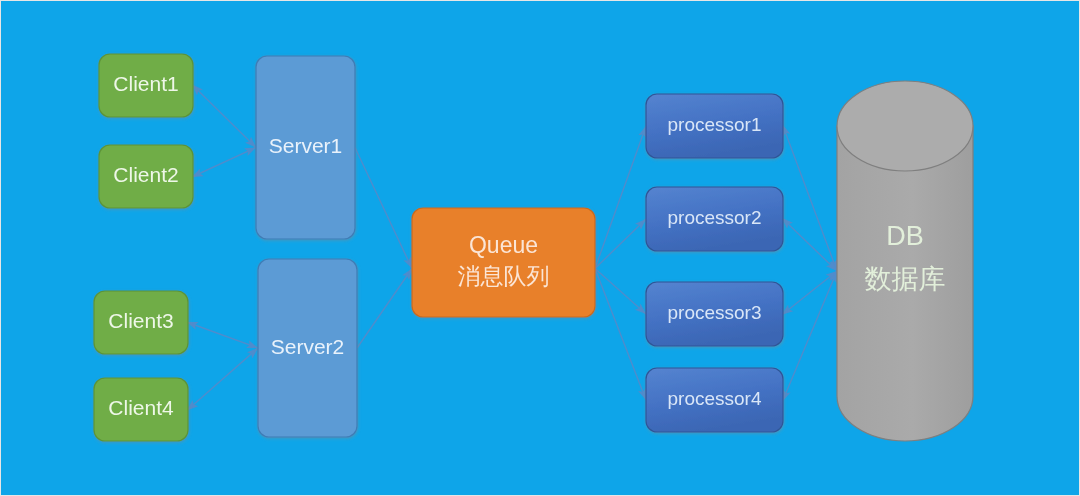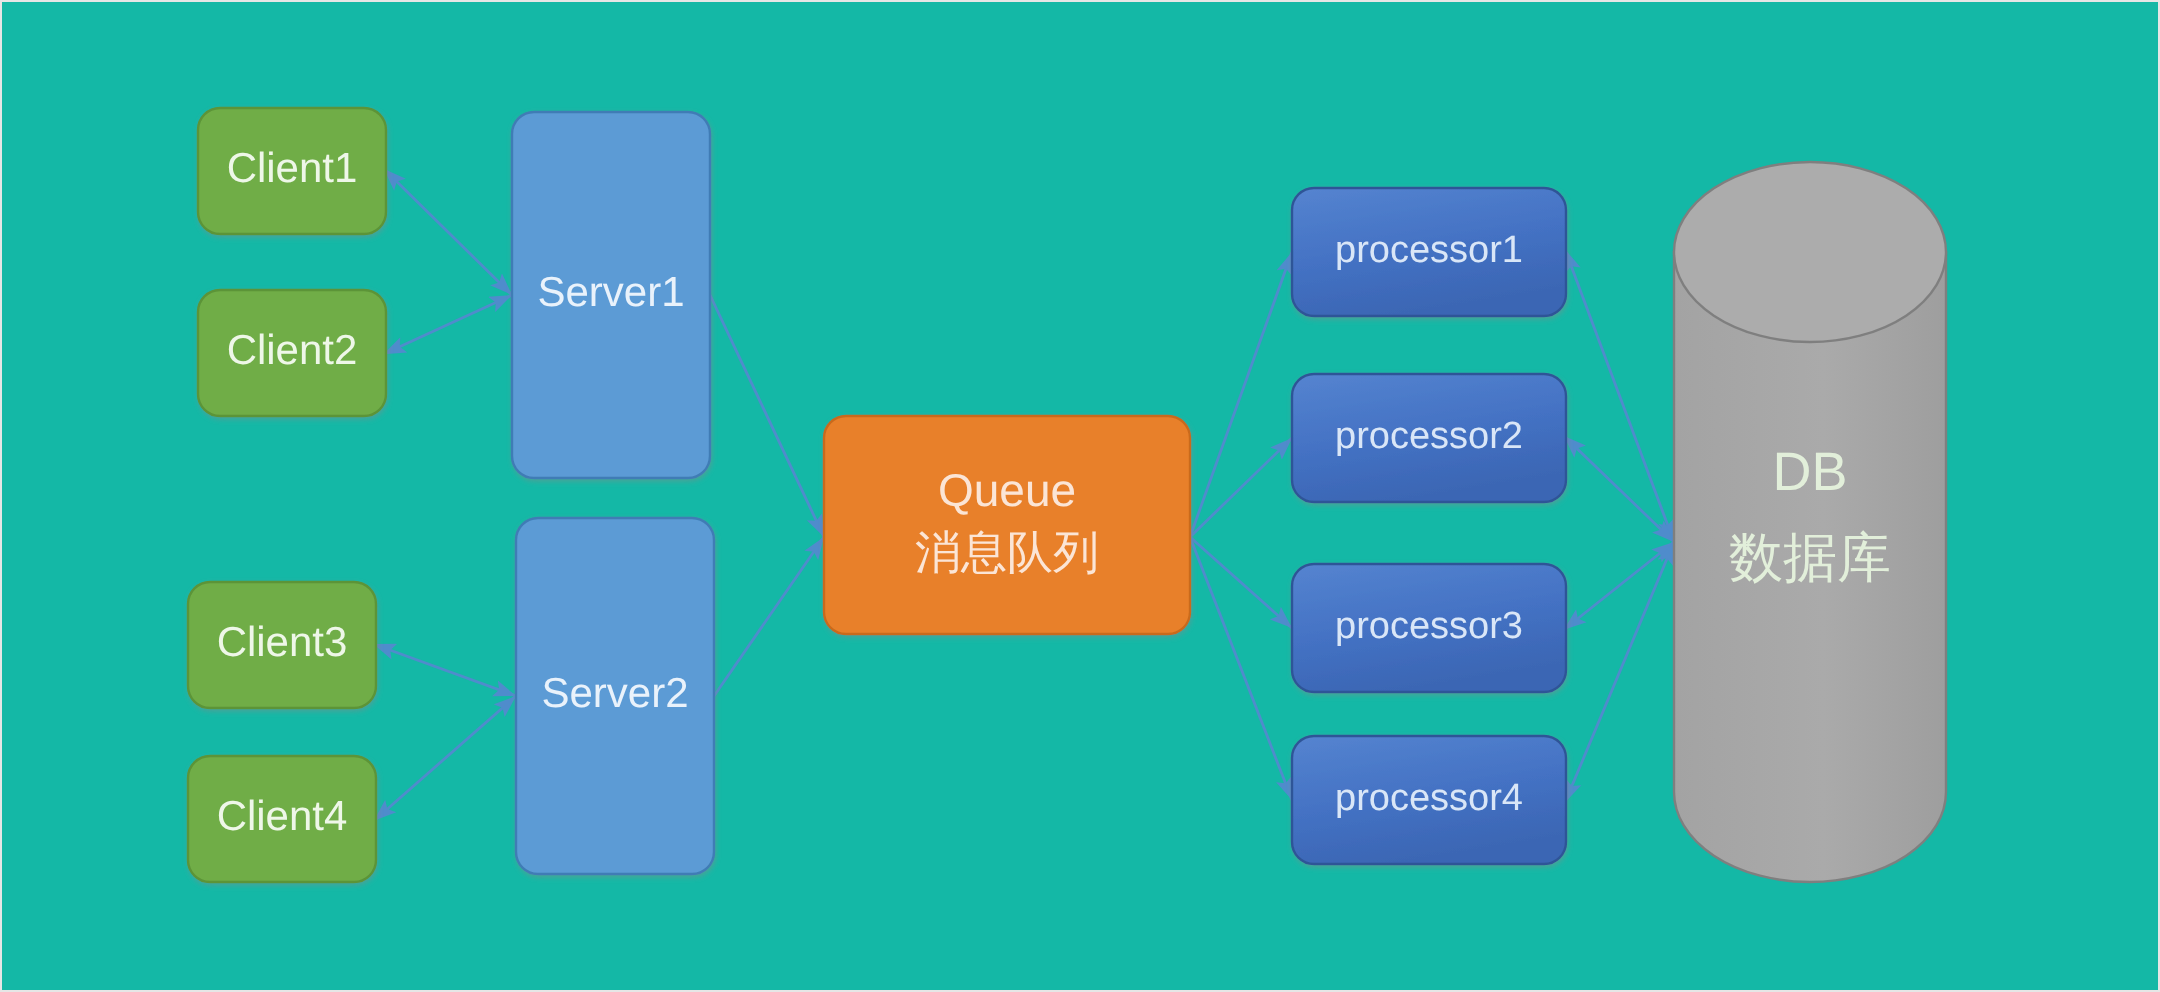--- a/index.html
+++ b/index.html
@@ -4,21 +4,21 @@
 <style>
   html, body {
     margin: 0;
     padding: 0;
     background: #ffffff;
   }
   #canvas {
     position: relative;
     width: 1080px;
     height: 496px;
-    background: #14b8a6;
+    background: #0ea5e9;
     border: 1px solid #e6e6e6;
     box-sizing: border-box;
     overflow: hidden;
     font-family: "Liberation Sans", "DejaVu Sans", sans-serif;
   }
   #diagram {
     position: absolute;
     top: 0; left: 0;
     width: 1080px;
     height: 496px;

